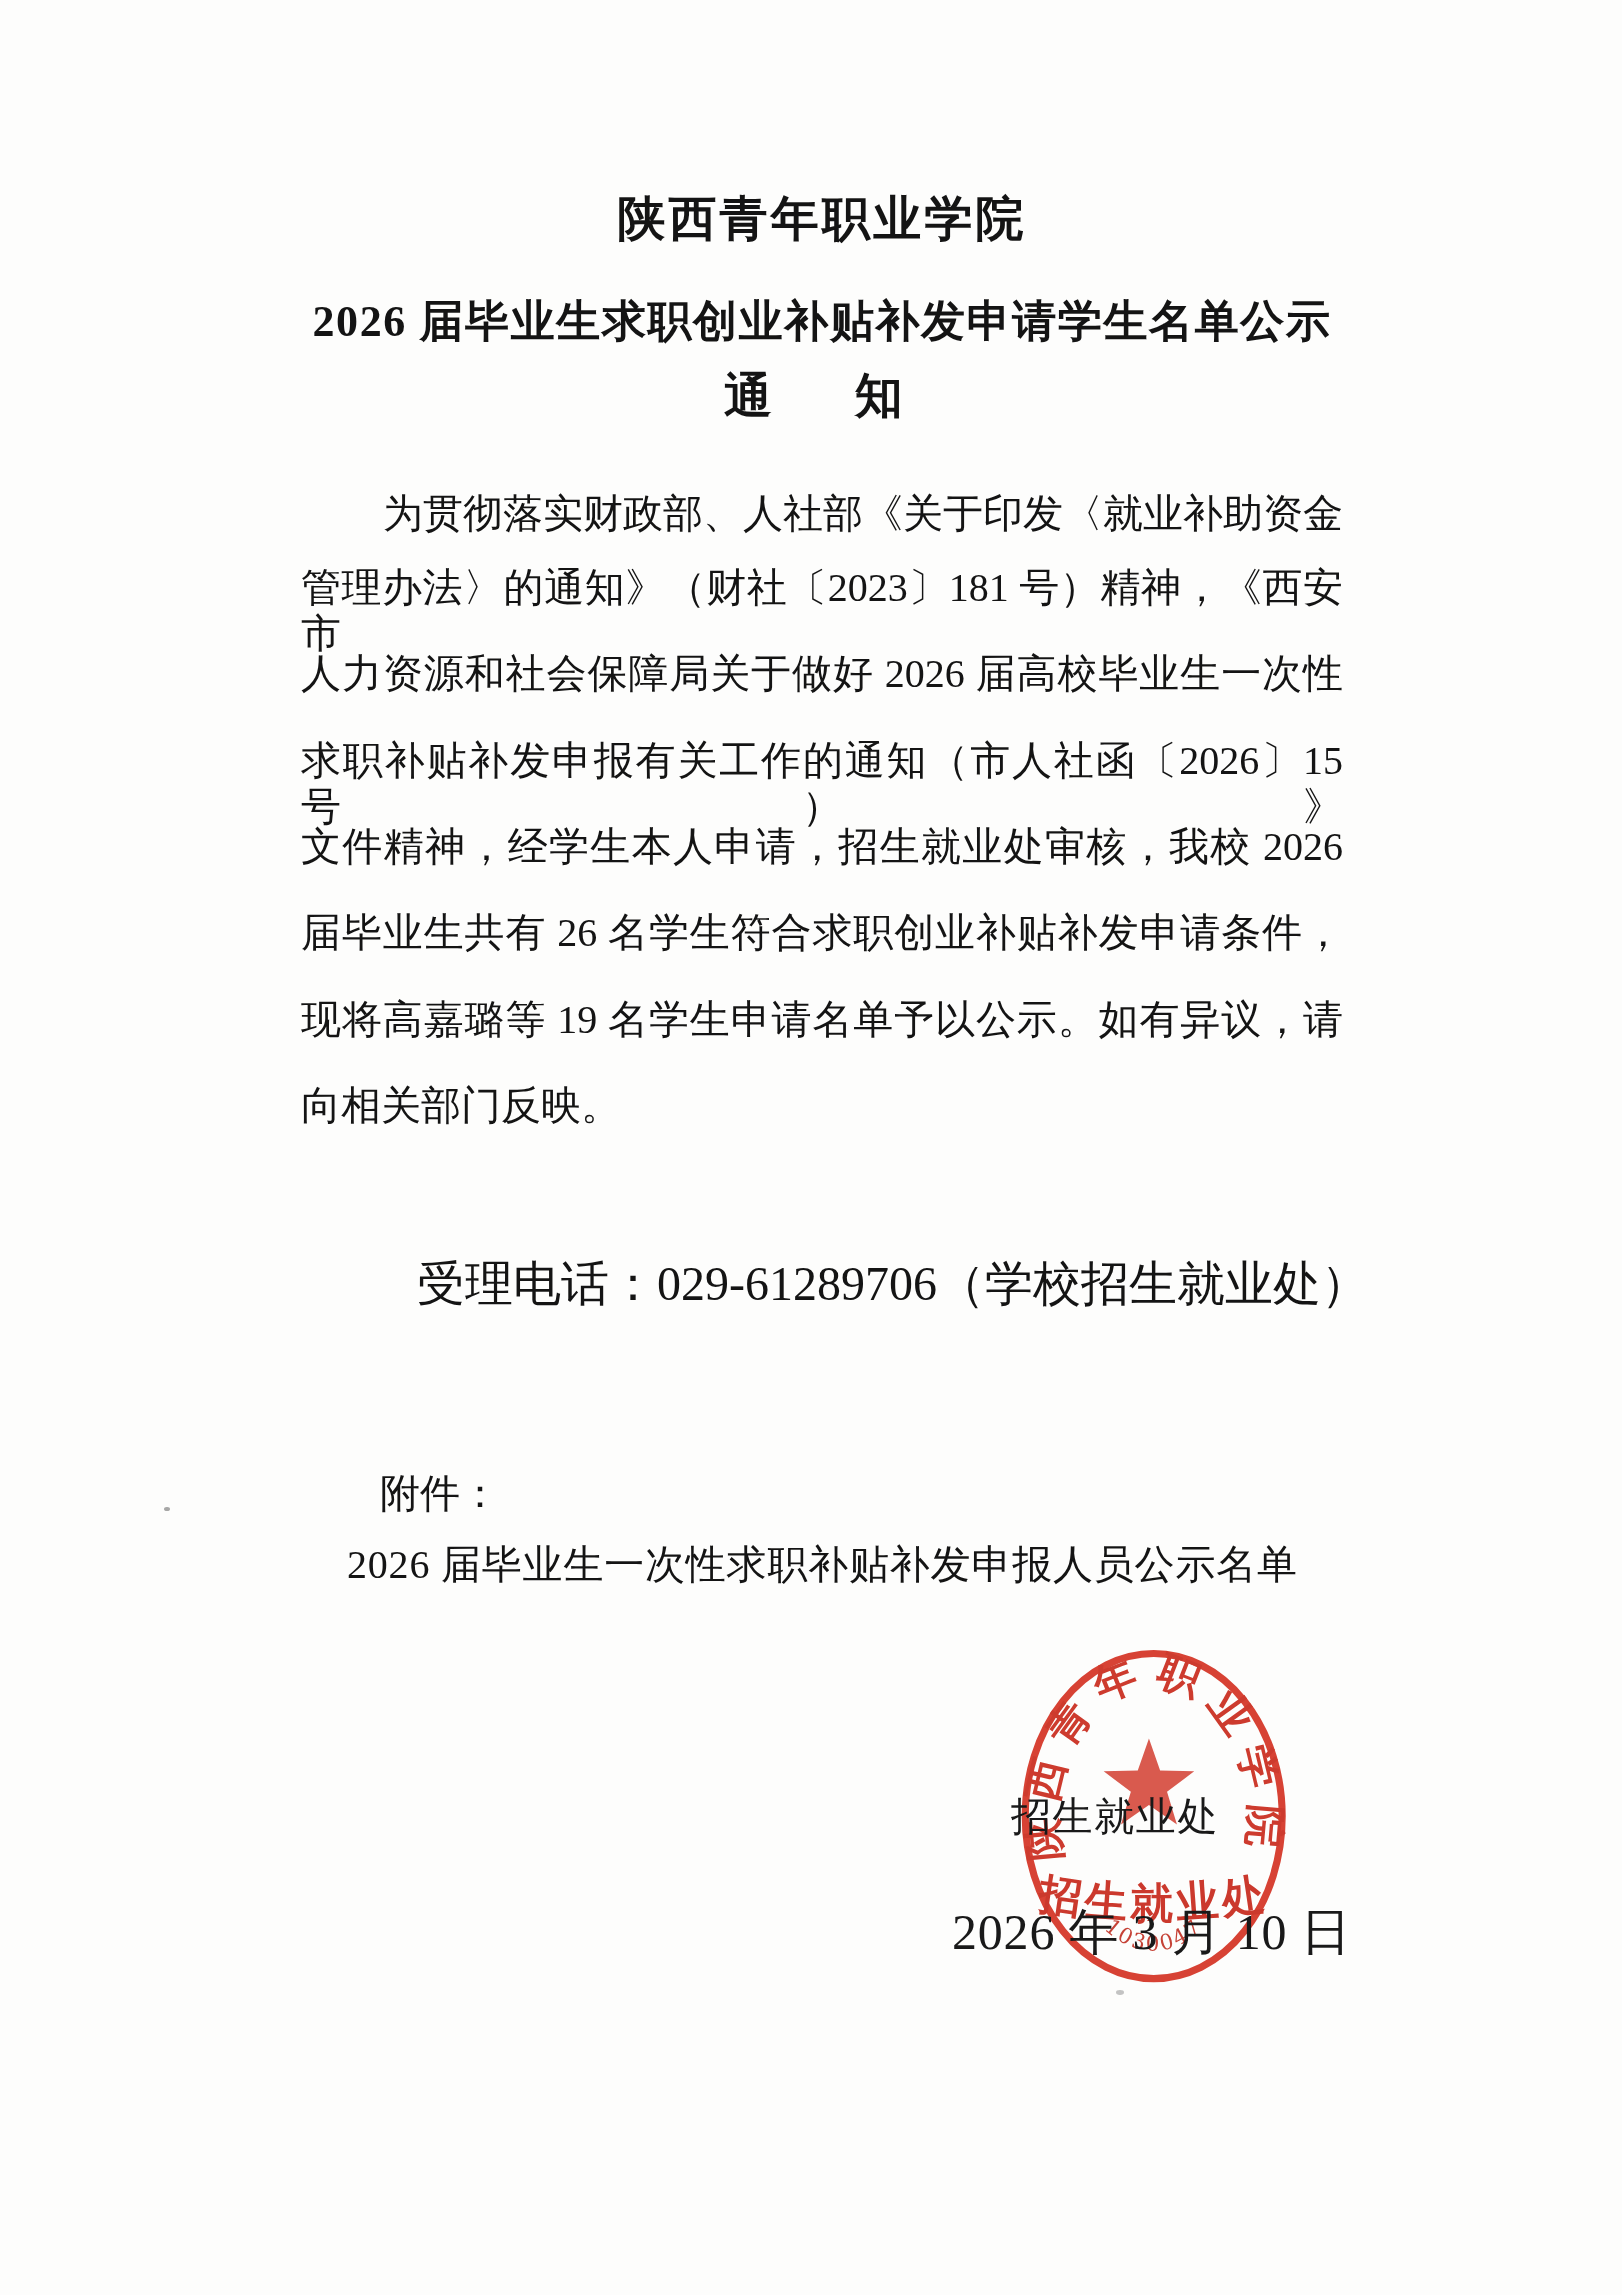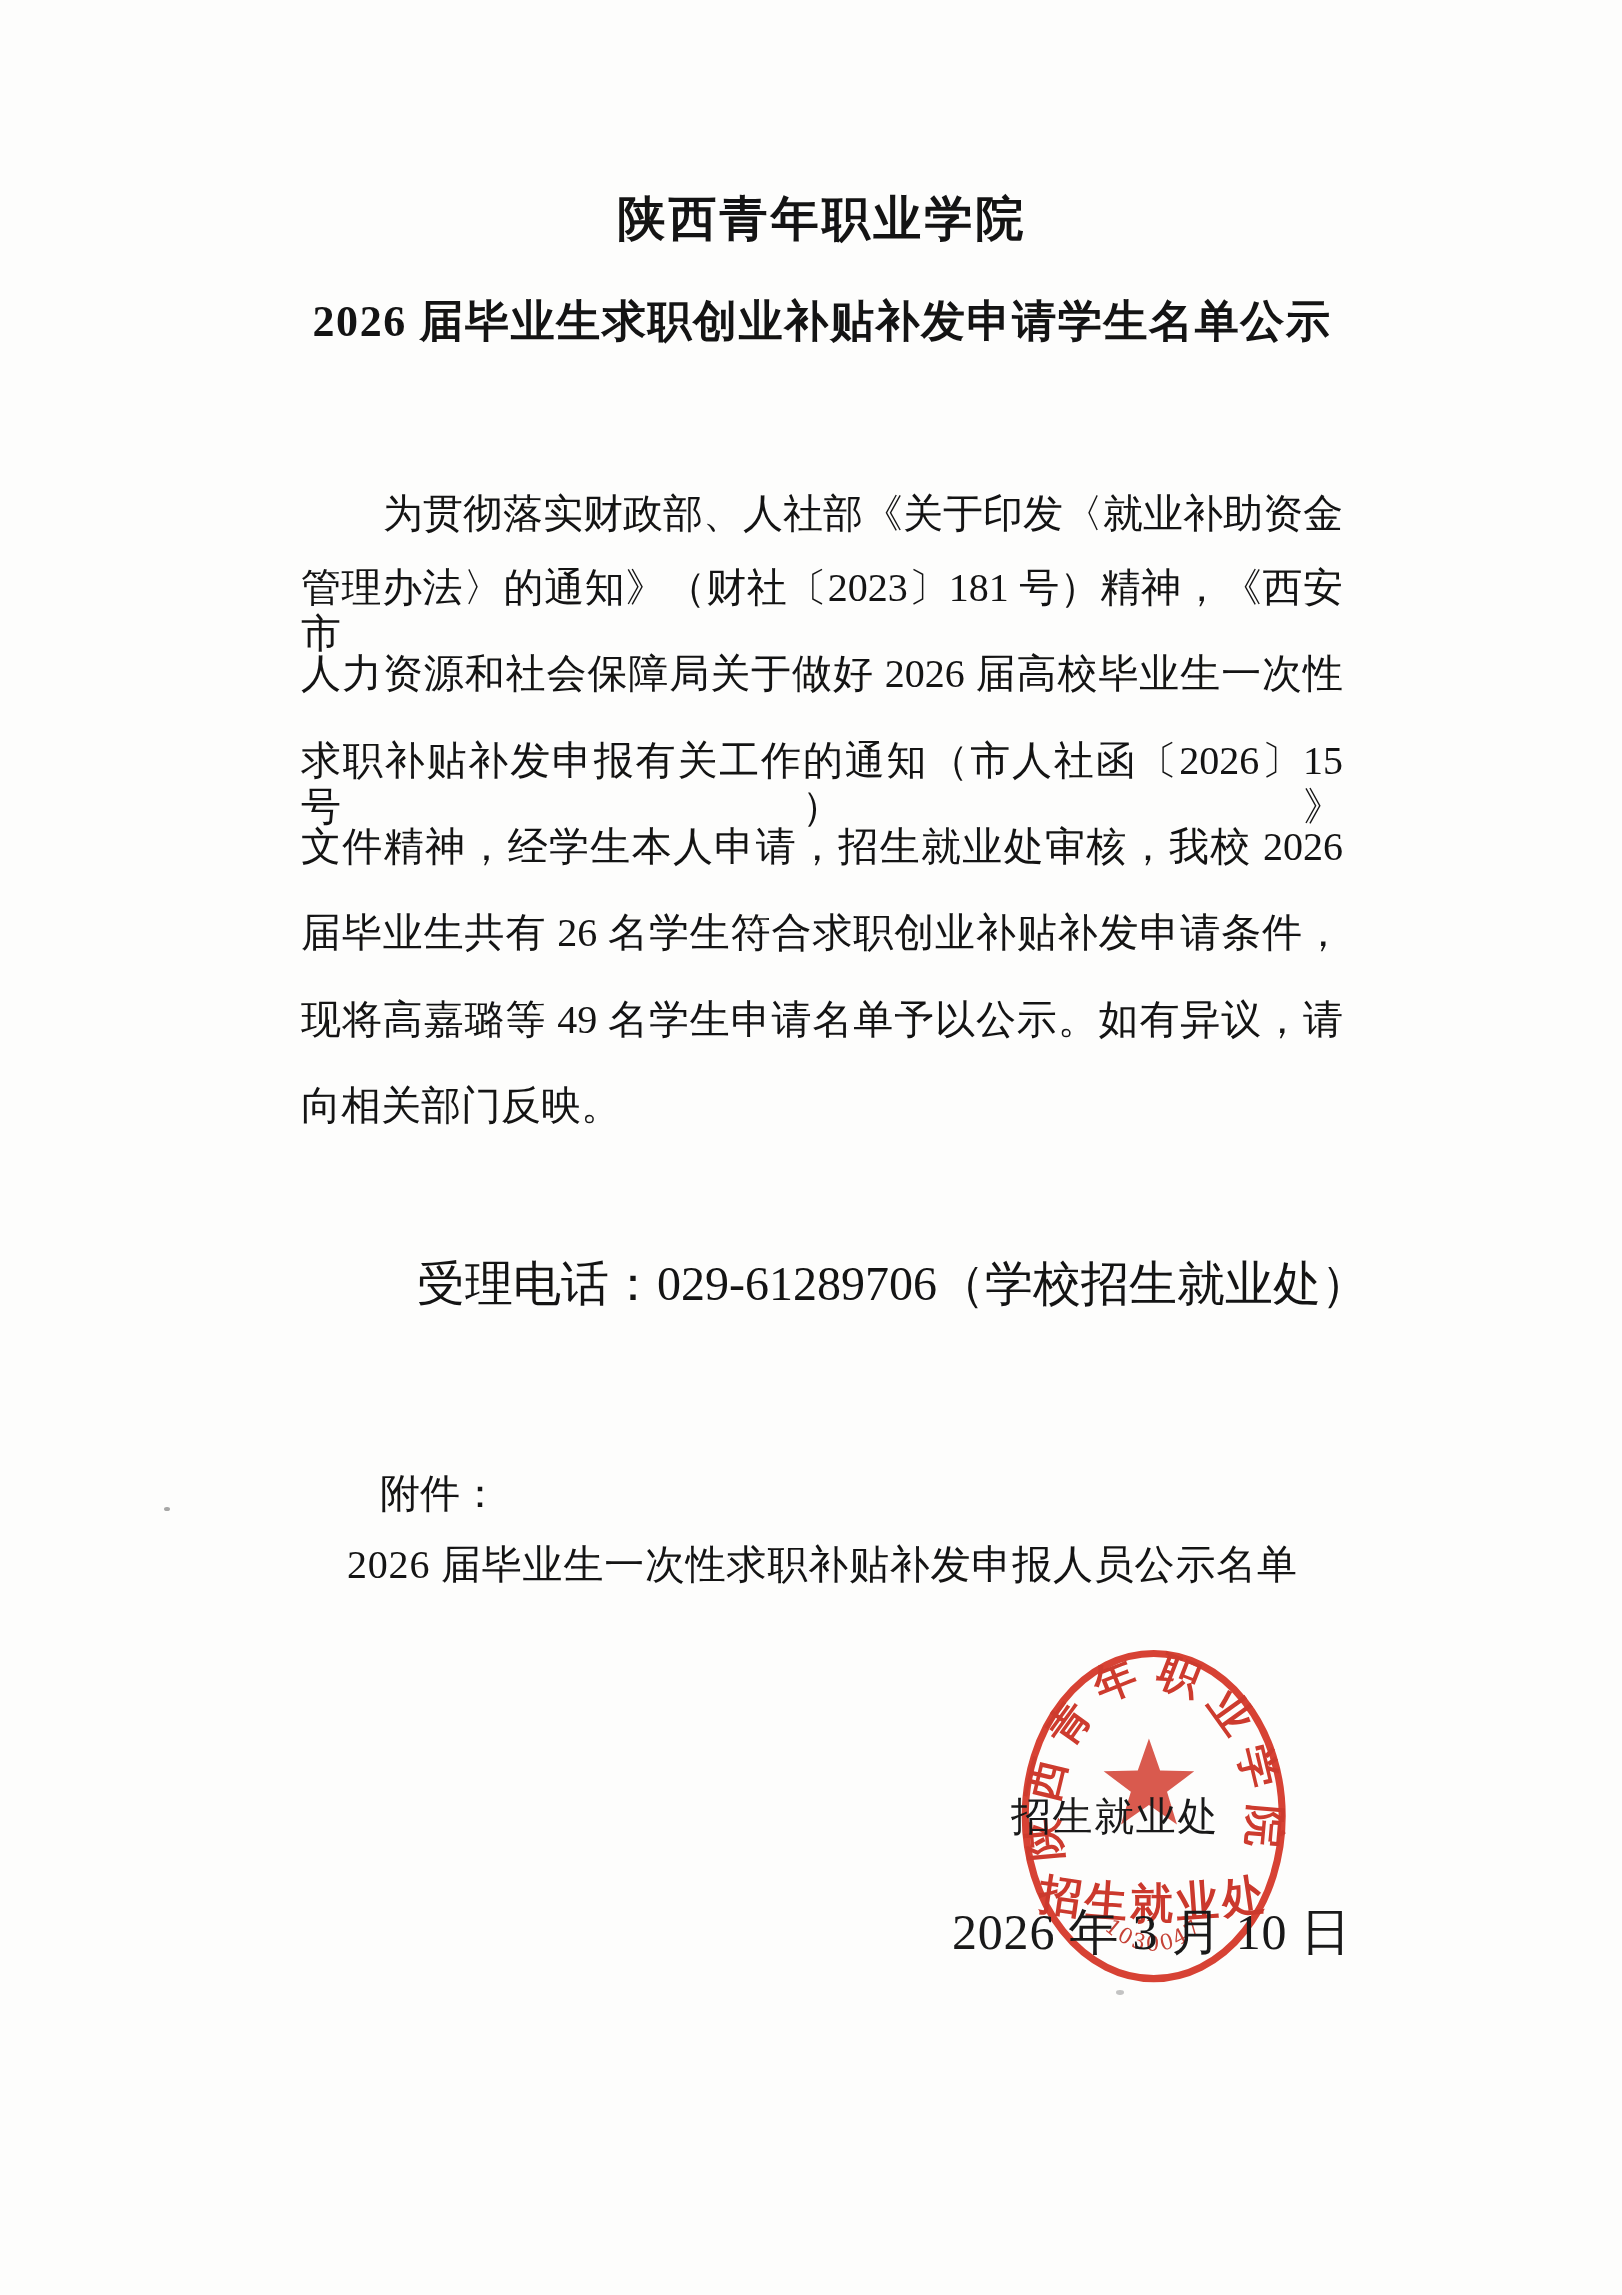--- a/index.html
+++ b/index.html
@@ -57,28 +57,29 @@
 </style>
 </head>
 <body>
 
 <div class="page">
 
   <div class="abs centerbox title1">陕西青年职业学院</div>
 
   <div class="abs centerbox title2">2026 届毕业生求职创业补贴补发申请学生名单公示</div>
 
+  <div class="abs centerbox title3">通　知</div>
 
   <div class="abs bl just indent l0">为贯彻落实财政部、人社部《关于印发〈就业补助资金</div>
   <div class="abs bl just l1">管理办法〉的通知》（财社〔2023〕181 号）精神，《西安市</div>
   <div class="abs bl just l2">人力资源和社会保障局关于做好 2026 届高校毕业生一次性</div>
   <div class="abs bl just l3">求职补贴补发申报有关工作的通知（市人社函〔2026〕15 号）》</div>
   <div class="abs bl just l4">文件精神，经学生本人申请，招生就业处审核，我校 2026</div>
   <div class="abs bl just l5">届毕业生共有 26 名学生符合求职创业补贴补发申请条件，</div>
-  <div class="abs bl just l6">现将高嘉璐等 49 名学生申请名单予以公示。如有异议，请</div>
+  <div class="abs bl just l6">现将高嘉璐等 19 名学生申请名单予以公示。如有异议，请</div>
   <div class="abs bl l7">向相关部门反映。</div>
 
 
   <div class="abs phone-line">受理电话：029-61289706（学校招生就业处）</div>
 
   <div class="abs attach-label">附件：</div>
 
   <div class="abs attach-title">2026 届毕业生一次性求职补贴补发申报人员公示名单</div>
 
   <svg class="abs seal" width="273" height="341" viewBox="0 0 344 430">

